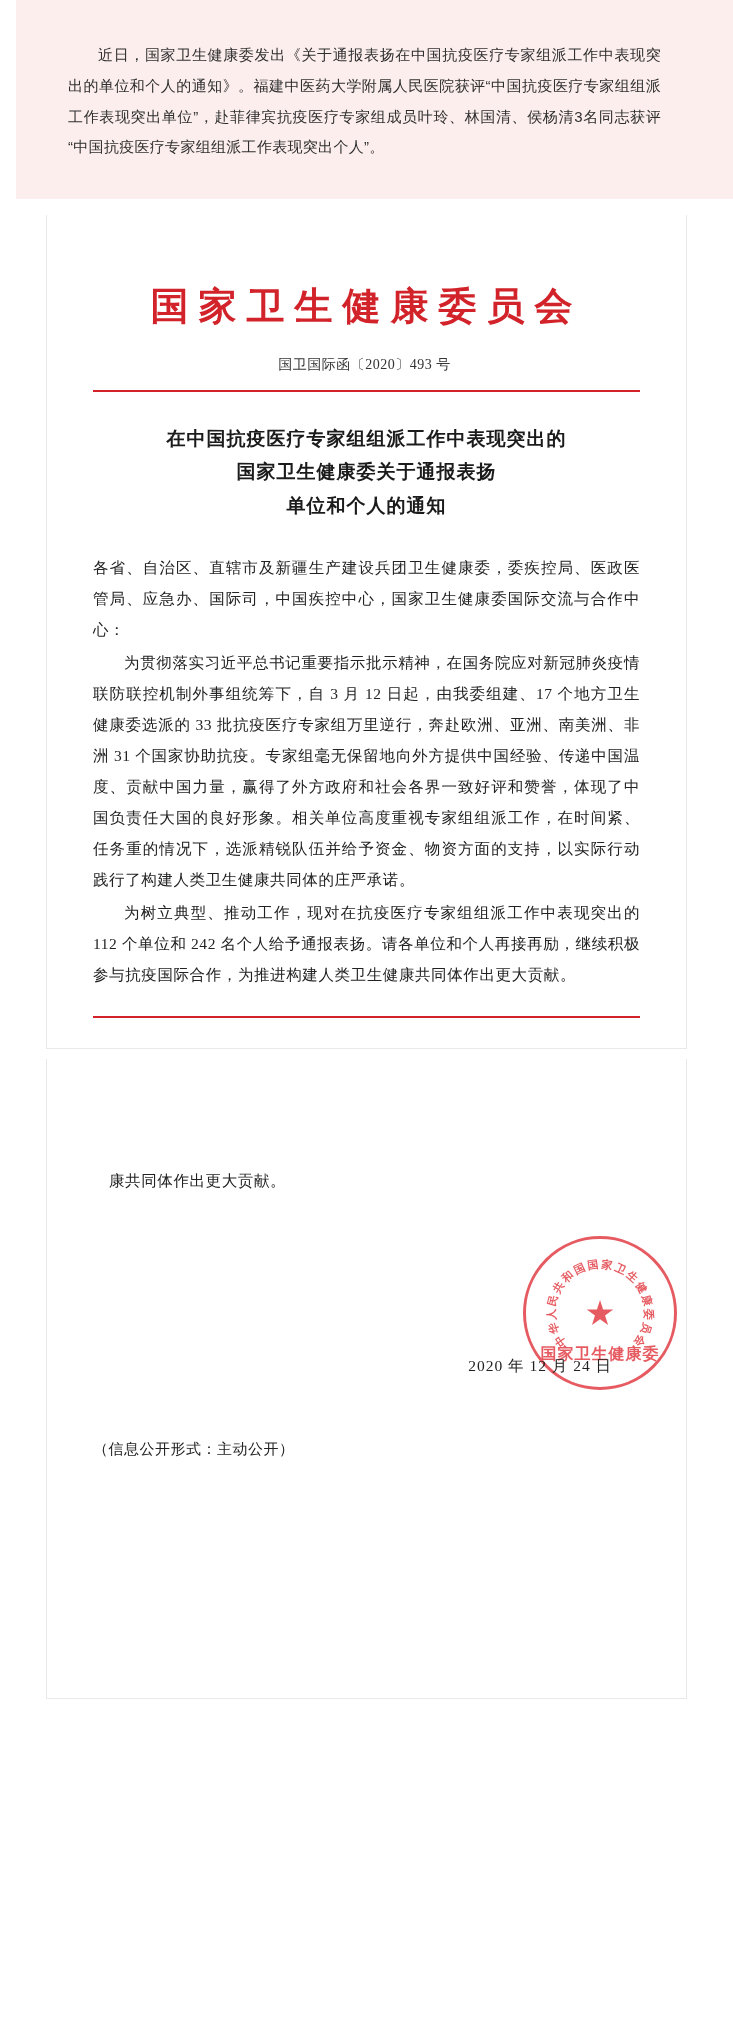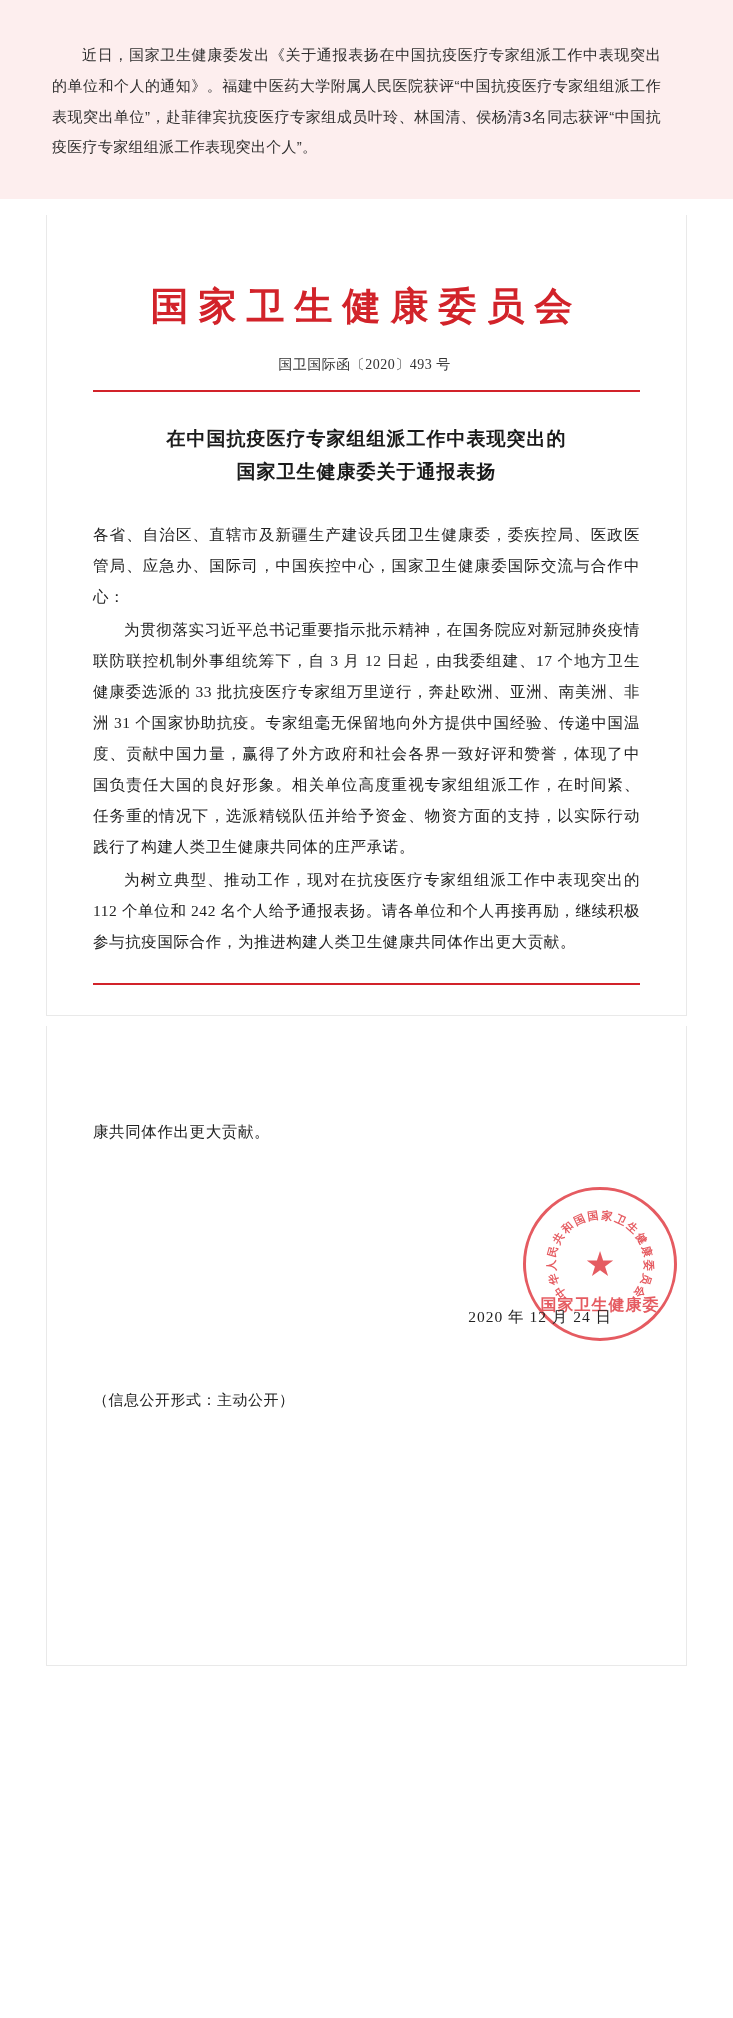--- a/index.html
+++ b/index.html
@@ -16,20 +16,21 @@
     width: 733px;
     position: relative;
     background: #fff;
   }
 
   
   .intro-block {
     background: #fdeeee;
     padding: 40px 72px 36px 52px;
     box-sizing: border-box;
+    margin-left: 16px;
   }
   .intro-text {
     font-family: "Liberation Sans", "DejaVu Sans", sans-serif;
     font-size: 15px;
     line-height: 2.05;
     color: #2f2f2f;
     text-align: justify;
     text-indent: 2em;
     letter-spacing: 0.3px;
   }
@@ -99,21 +100,21 @@
   }
   .doc-body p.indent {
     text-indent: 2em;
   }
 
   .attach-line {
     font-size: 15.5px;
     line-height: 2.0;
     color: #222;
     letter-spacing: 0.6px;
-    margin: 0;
+    margin: 16px;
   }
   .attach-wrap {
     margin-top: 34px;
     padding-left: 40px;
   }
   .attach-wrap .l2 {
     padding-left: 28px;
   }
 
   
@@ -199,20 +200,21 @@
 
     <div class="doc-masthead">国家卫生健康委员会</div>
 
     <div class="doc-number">国卫国际函〔2020〕493 号</div>
 
     <div class="red-rule"></div>
 
     <div class="doc-title">
       <div>在中国抗疫医疗专家组组派工作中表现突出的</div>
       <div>国家卫生健康委关于通报表扬</div>
+      <div>单位和个人的通知</div>
     </div>
 
     <div class="doc-body">
       <p>各省、自治区、直辖市及新疆生产建设兵团卫生健康委，委疾控局、医政医管局、应急办、国际司，中国疾控中心，国家卫生健康委国际交流与合作中心：</p>
       <p class="indent">为贯彻落实习近平总书记重要指示批示精神，在国务院应对新冠肺炎疫情联防联控机制外事组统筹下，自 3 月 12 日起，由我委组建、17 个地方卫生健康委选派的 33 批抗疫医疗专家组万里逆行，奔赴欧洲、亚洲、南美洲、非洲 31 个国家协助抗疫。专家组毫无保留地向外方提供中国经验、传递中国温度、贡献中国力量，赢得了外方政府和社会各界一致好评和赞誉，体现了中国负责任大国的良好形象。相关单位高度重视专家组组派工作，在时间紧、任务重的情况下，选派精锐队伍并给予资金、物资方面的支持，以实际行动践行了构建人类卫生健康共同体的庄严承诺。</p>
       <p class="indent">为树立典型、推动工作，现对在抗疫医疗专家组组派工作中表现突出的 112 个单位和 242 名个人给予通报表扬。请各单位和个人再接再励，继续积极参与抗疫国际合作，为推进构建人类卫生健康共同体作出更大贡献。</p>
     </div>
 
     <div class="red-rule-bottom"></div>
   </div>

